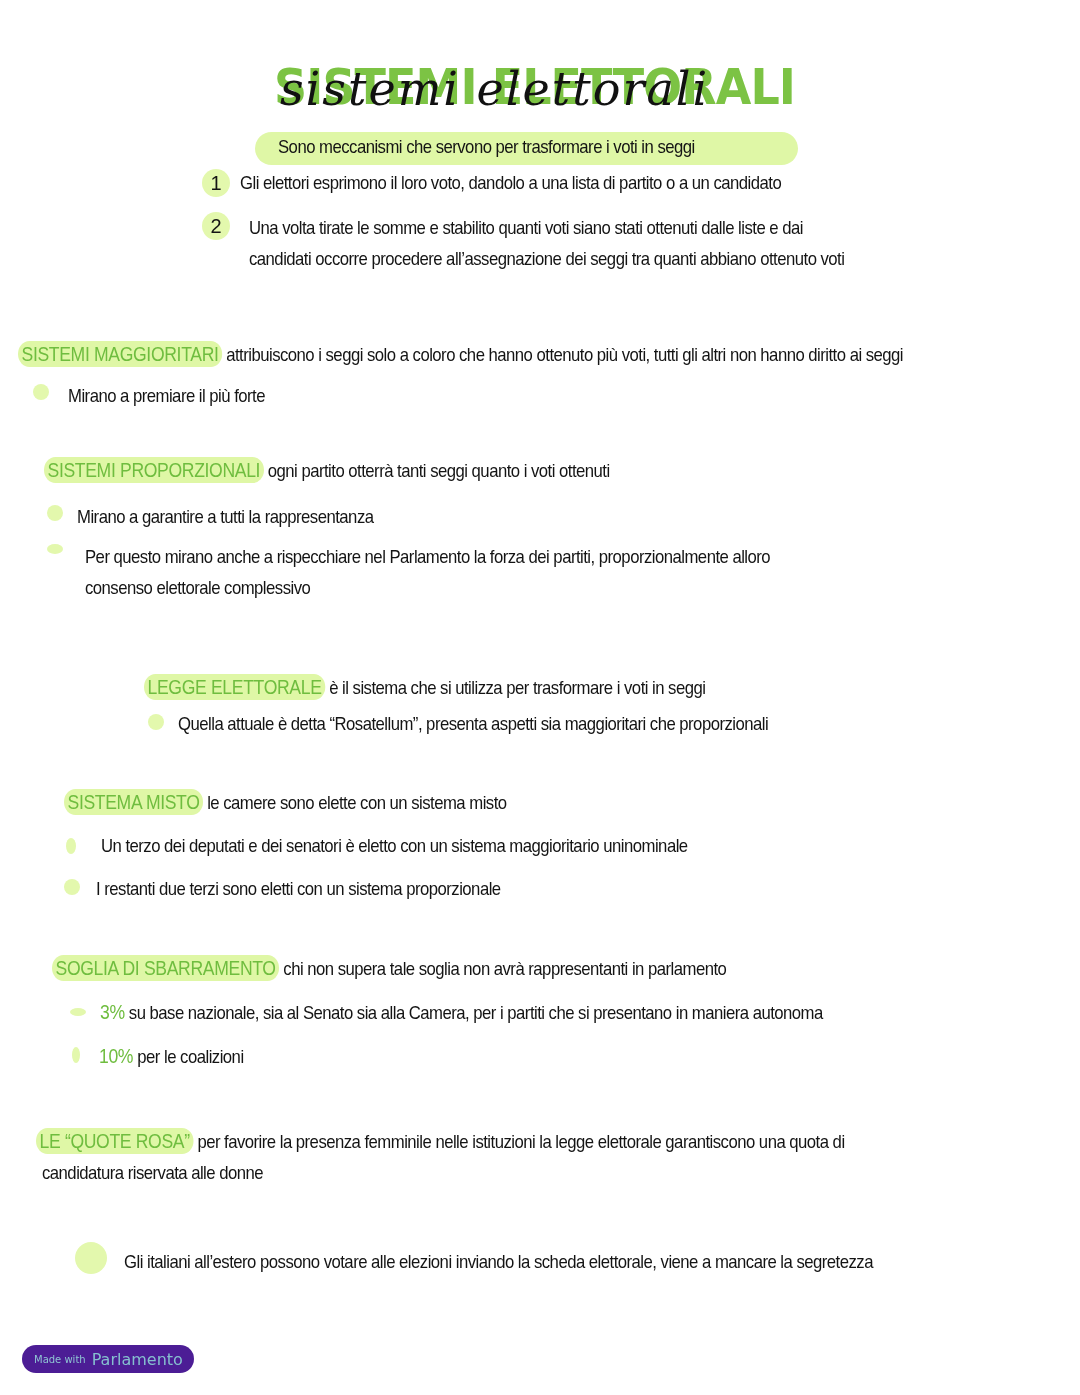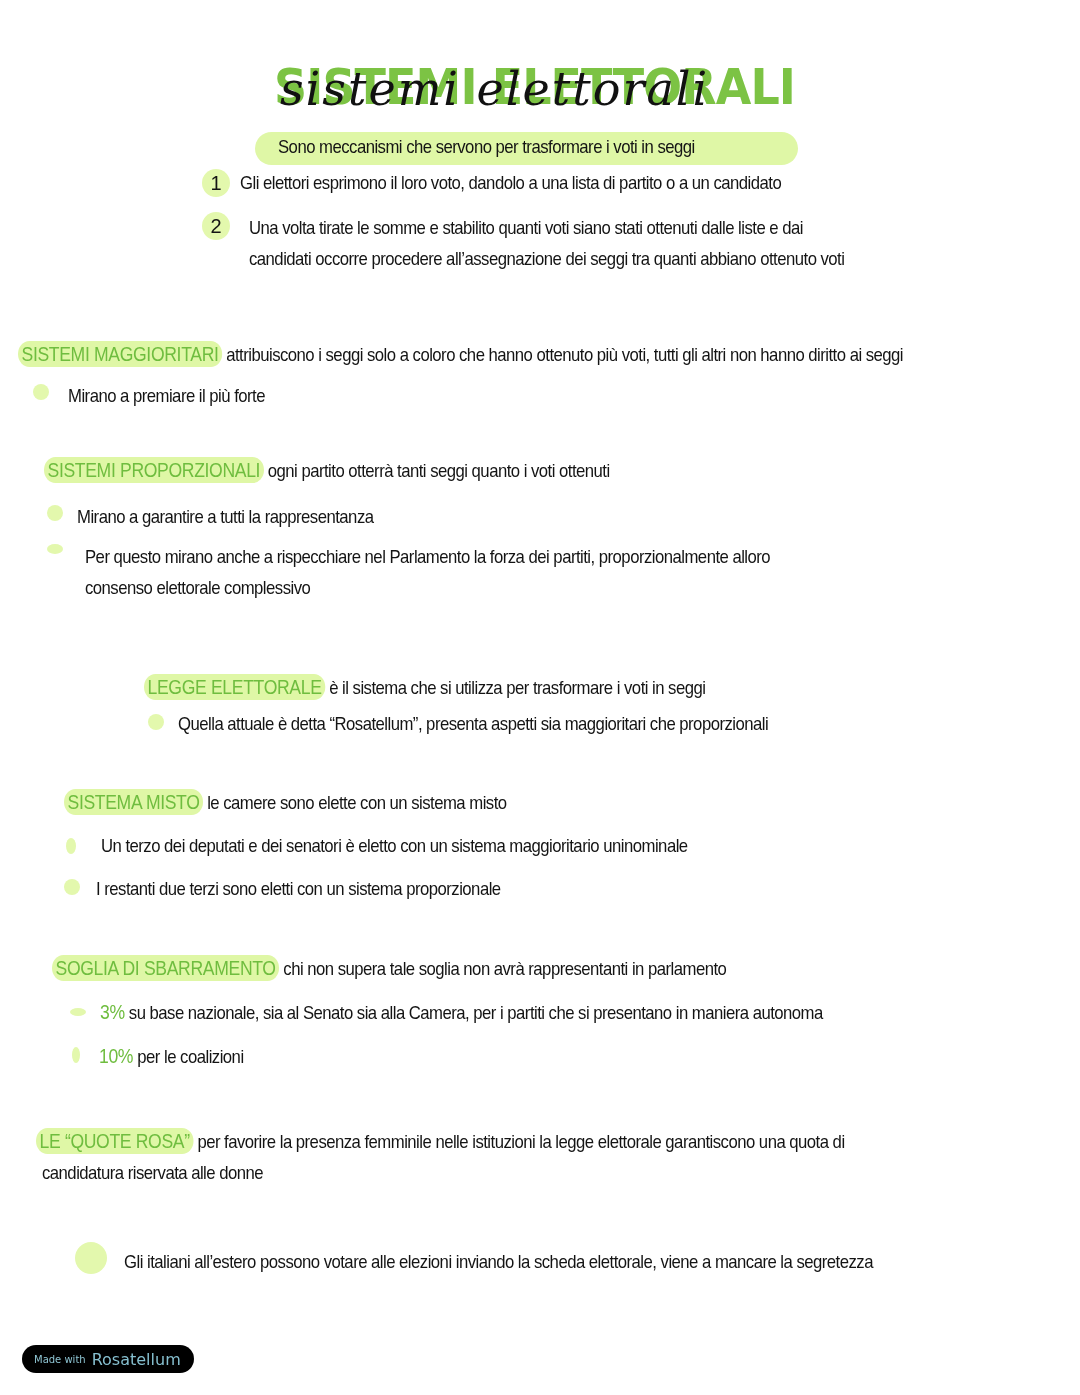--- a/index.html
+++ b/index.html
@@ -37,21 +37,21 @@
     .subtitle-pill {
       position: absolute; left: 255px; top: 132px; width: 543px; height: 33px;
       background: #dff7a6; border-radius: 18px;
     }
     .num-circle {
       position: absolute; width: 28px; height: 28px; border-radius: 50%; background: #e3f8ad;
       font-size: 20px; text-align: center; line-height: 28px; font-weight: 500;
     }
     .badge {
       position: absolute; left: 22px; top: 1345px; width: 172px; height: 28px;
-      background: #000000; border-radius: 14px; display: flex; align-items: center; gap: 6px;
+      background: #4c1d95; border-radius: 14px; display: flex; align-items: center; gap: 6px;
       padding-left: 12px; box-sizing: border-box;
     }
     .badge .small { font-family: "DejaVu Sans", sans-serif; font-size: 10px; color: #8fc5d3; }
     .badge .big { font-family: "DejaVu Sans", sans-serif; font-size: 16px; color: #86bfcf; }
   </style>
 </head>
 <body>
 
 <div class="title-wrap">
   <div class="title-green">SISTEMI ELETTORALI</div>
@@ -120,14 +120,14 @@
   <span class="hl term">LE “QUOTE ROSA”</span>
   <span>per favorire la presenza femminile nelle istituzioni la legge elettorale garantiscono una quota di</span>
 </div>
 <div class="abs txt" style="left:42px; top:1162px;">candidatura riservata alle donne</div>
 
 <div class="dot" style="left:75px; top:1242px; width:32px; height:32px;"></div>
 <div class="abs txt" style="left:124px; top:1251px;">Gli italiani all’estero possono votare alle elezioni inviando la scheda elettorale, viene a mancare la segretezza</div>
 
 <div class="badge">
   <span class="small">Made with</span>
-  <span class="big">Rosatellum</span>
+  <span class="big">Parlamento</span>
 </div>
 
 </body></html>

